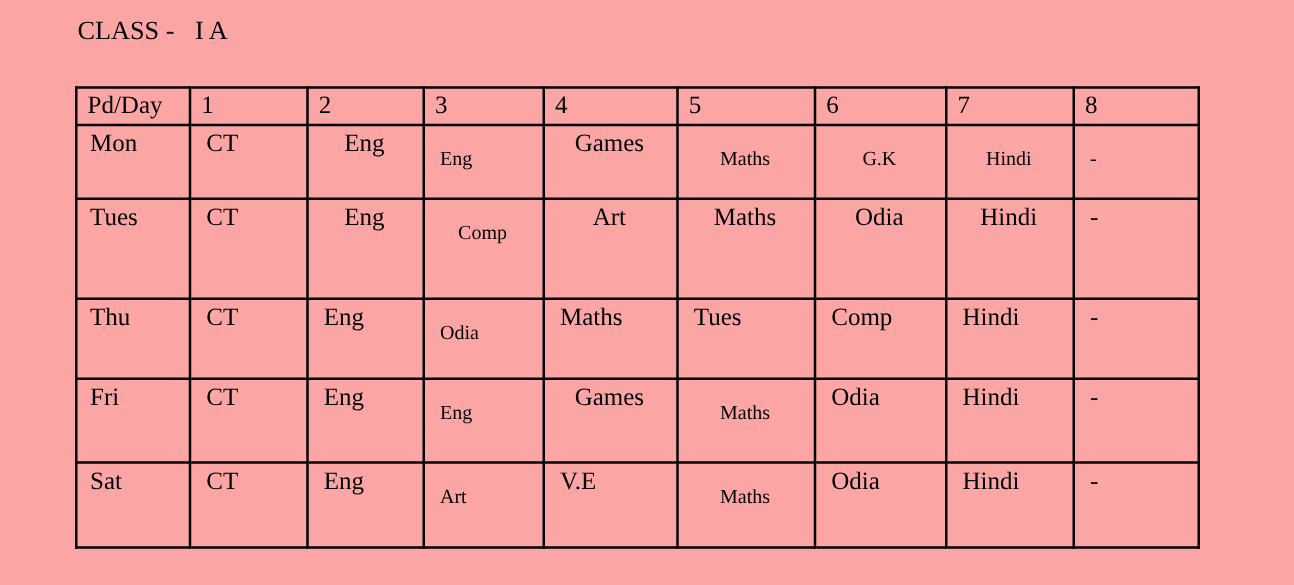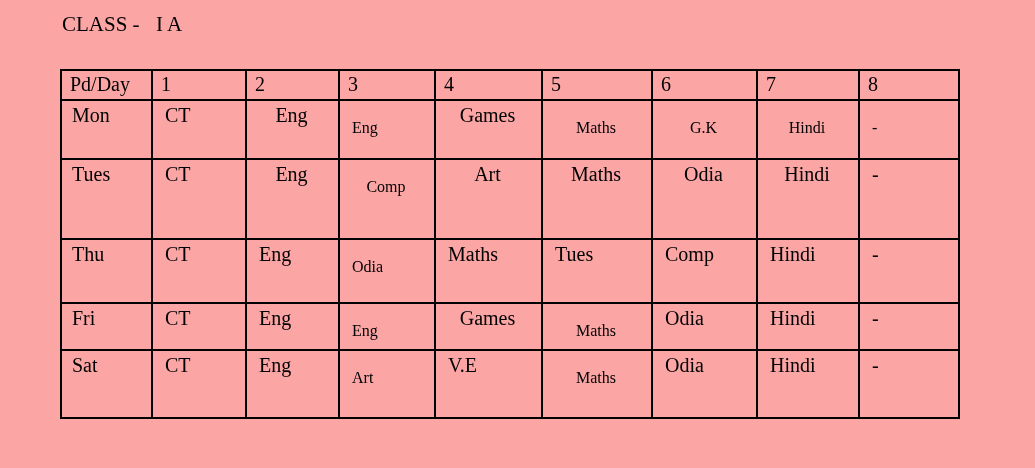--- a/index.html
+++ b/index.html
@@ -107,21 +107,21 @@
           <td class="day">Thu</td>
           <td>CT</td>
           <td>Eng</td>
           <td class="s l">Odia</td>
           <td>Maths</td>
           <td>Tues</td>
           <td>Comp</td>
           <td>Hindi</td>
           <td>-</td>
         </tr>
-        <tr style="height: 47px; margin-left: 20px;">
+        <tr style="height: 67px; margin-left: 20px;">
           <td class="day">Fri</td>
           <td>CT</td>
           <td>Eng</td>
           <td class="s l">Eng</td>
           <td class="c">Games</td>
           <td class="s l c">Maths</td>
           <td>Odia</td>
           <td>Hindi</td>
           <td>-</td>
         </tr>

